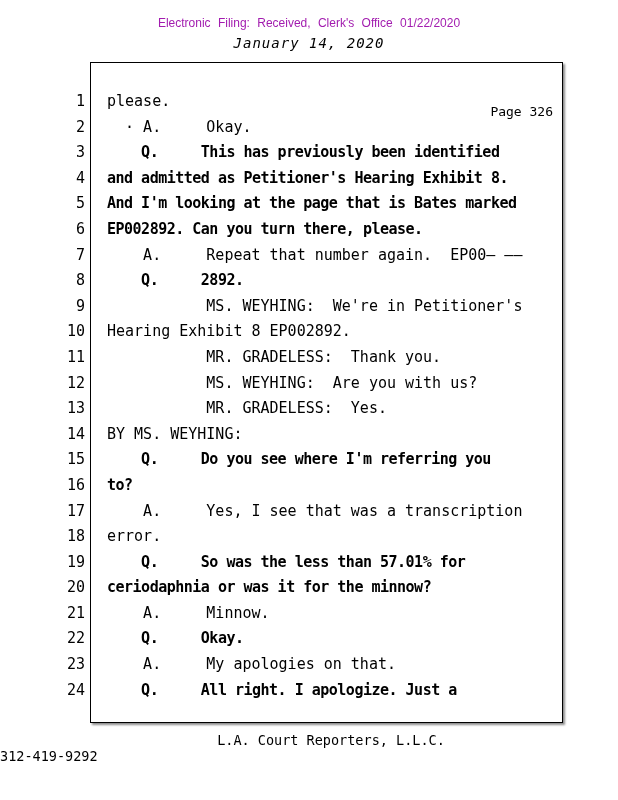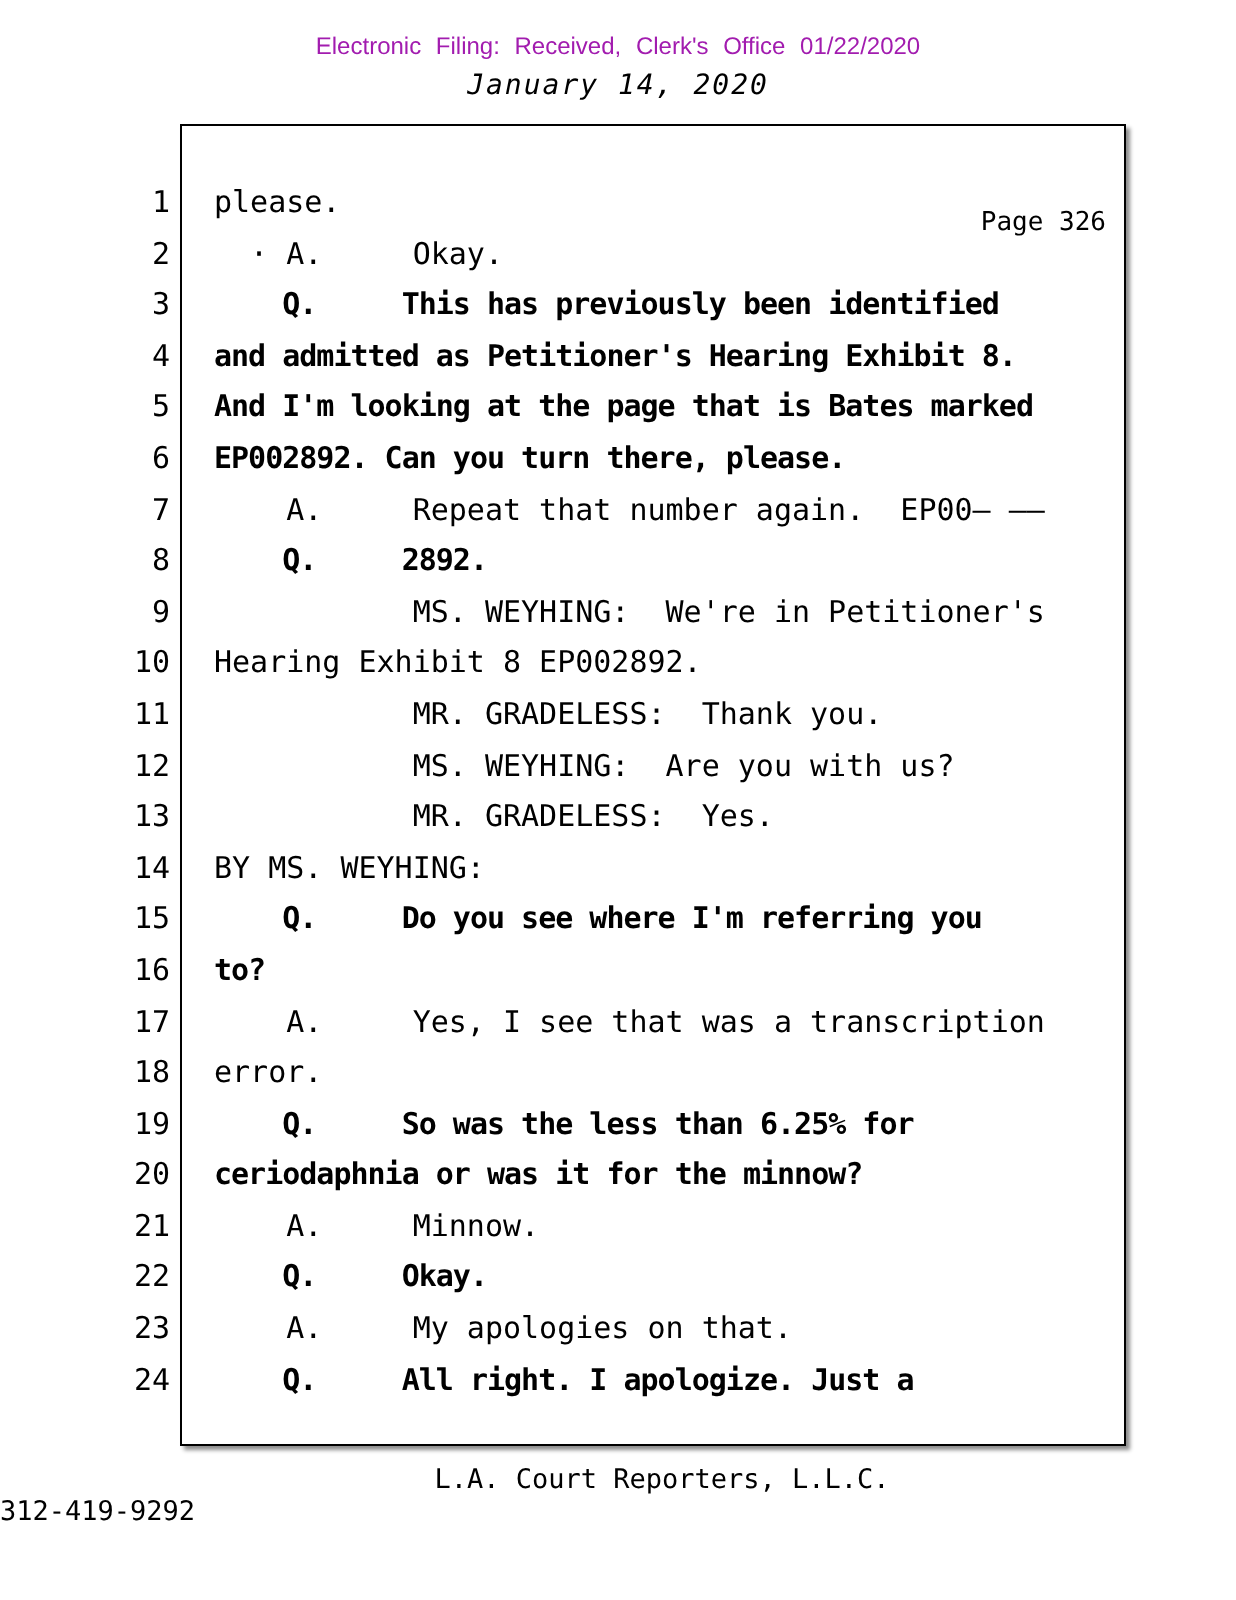--- a/index.html
+++ b/index.html
@@ -159,21 +159,21 @@
       <div class="line">
         <span class="num">17</span>
         <span class="txt">    A.     Yes, I see that was a transcription</span>
       </div>
       <div class="line">
         <span class="num">18</span>
         <span class="txt">error.</span>
       </div>
       <div class="line bold">
         <span class="num">19</span>
-        <span class="txt">    Q.     So was the less than 6.25% for</span>
+        <span class="txt">    Q.     So was the less than 57.01% for</span>
       </div>
       <div class="line bold">
         <span class="num">20</span>
         <span class="txt">ceriodaphnia or was it for the minnow?</span>
       </div>
       <div class="line">
         <span class="num">21</span>
         <span class="txt">    A.     Minnow.</span>
       </div>
       <div class="line bold">

